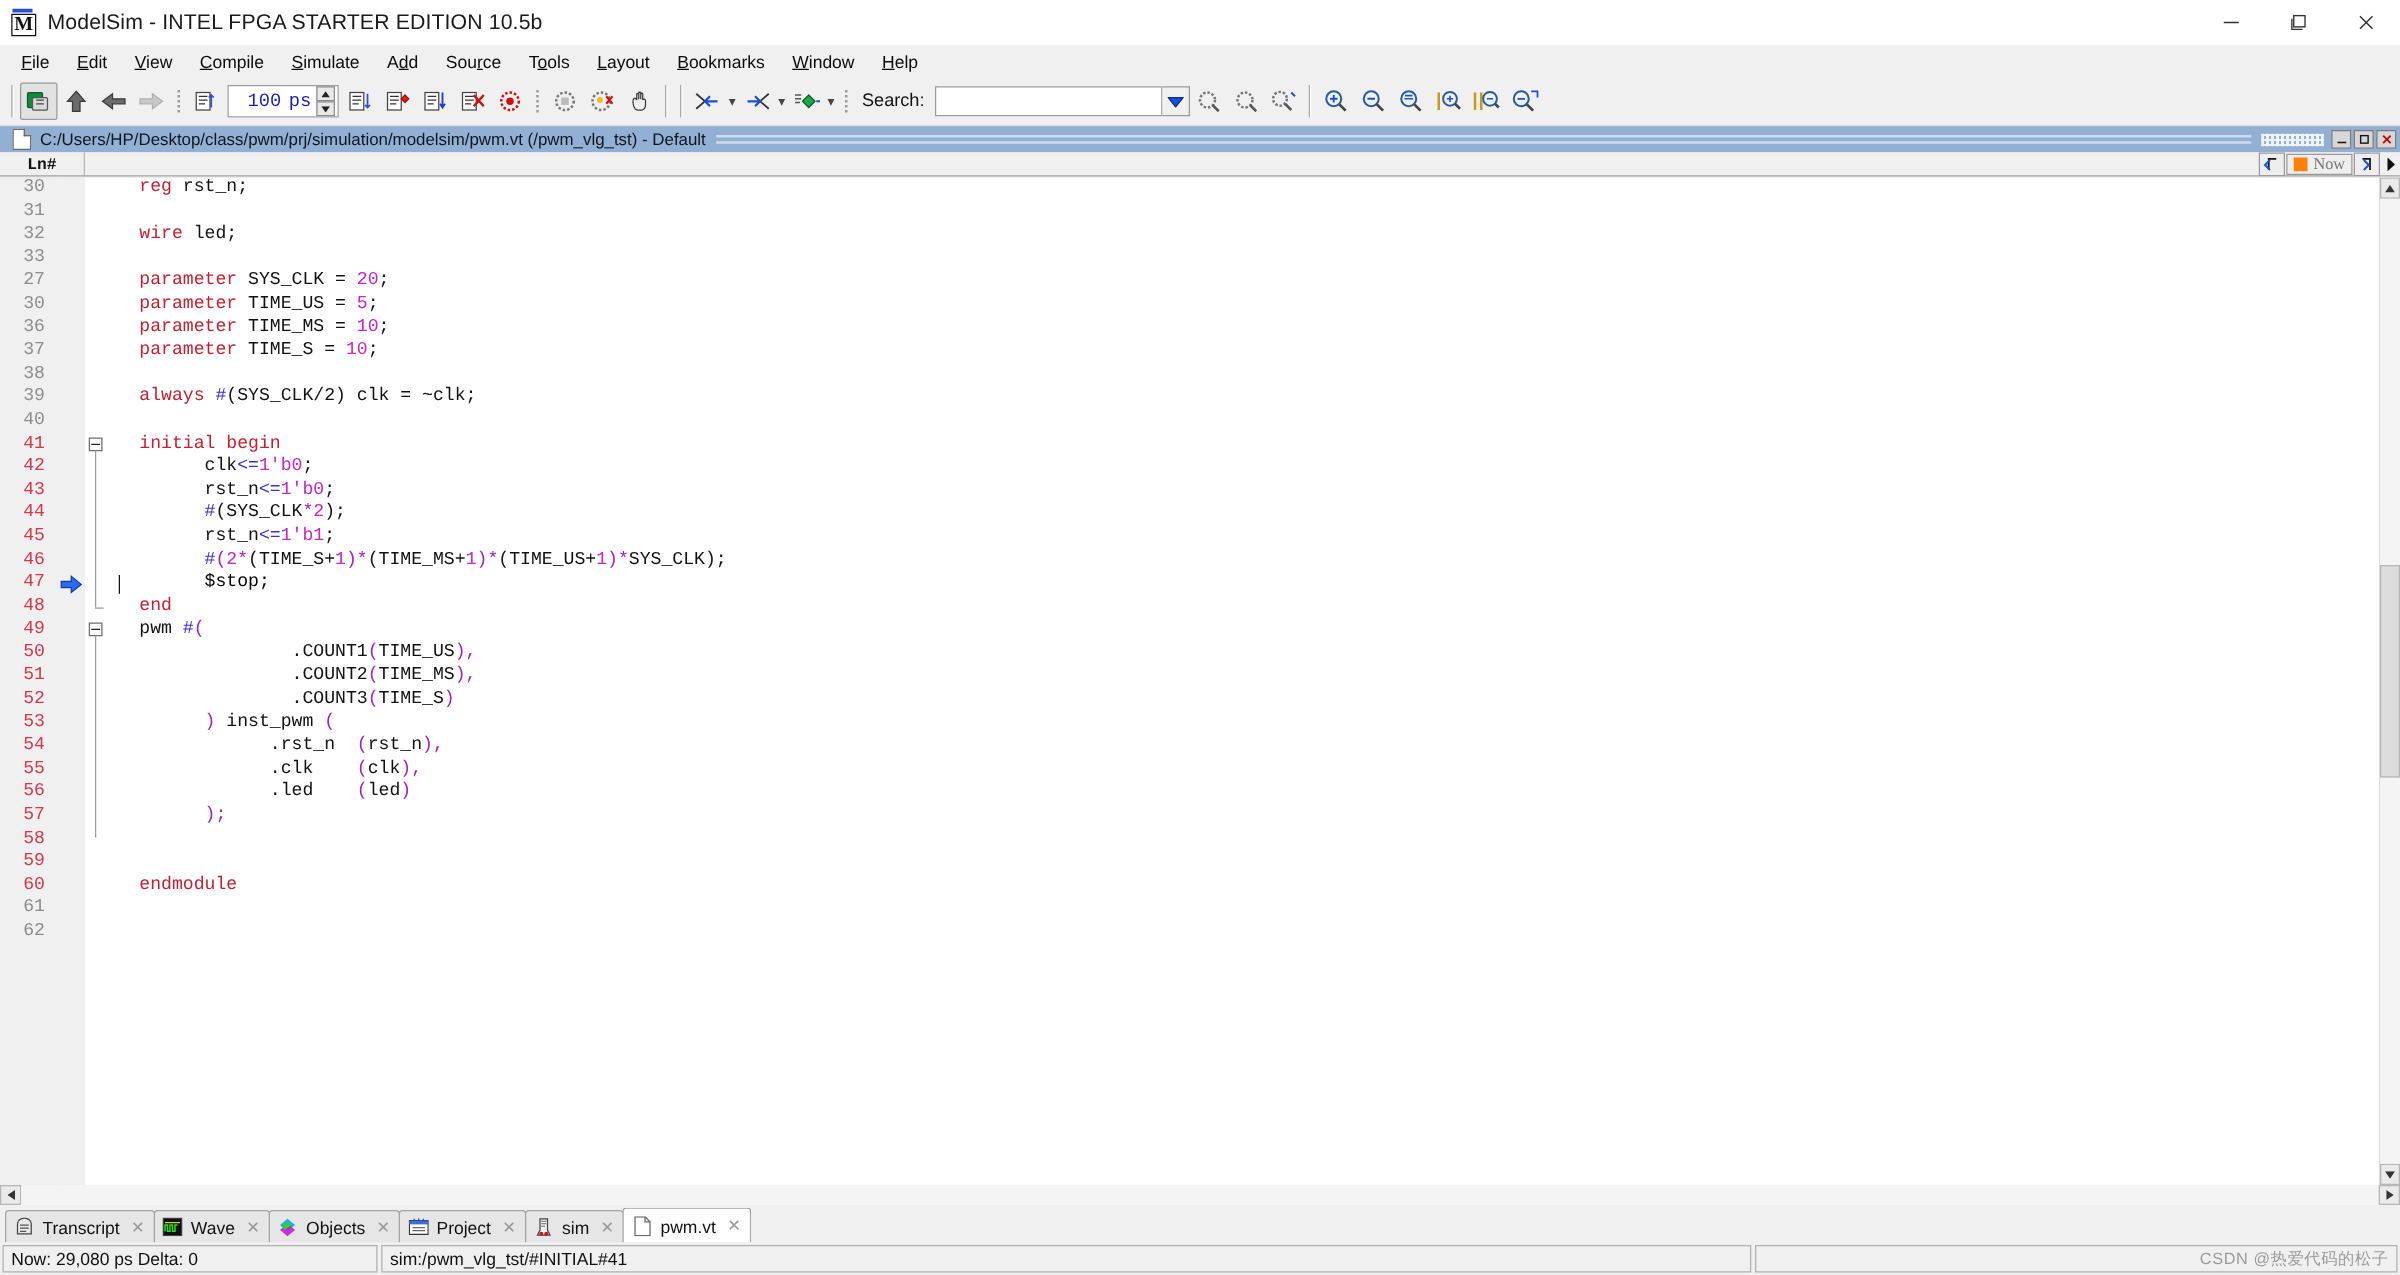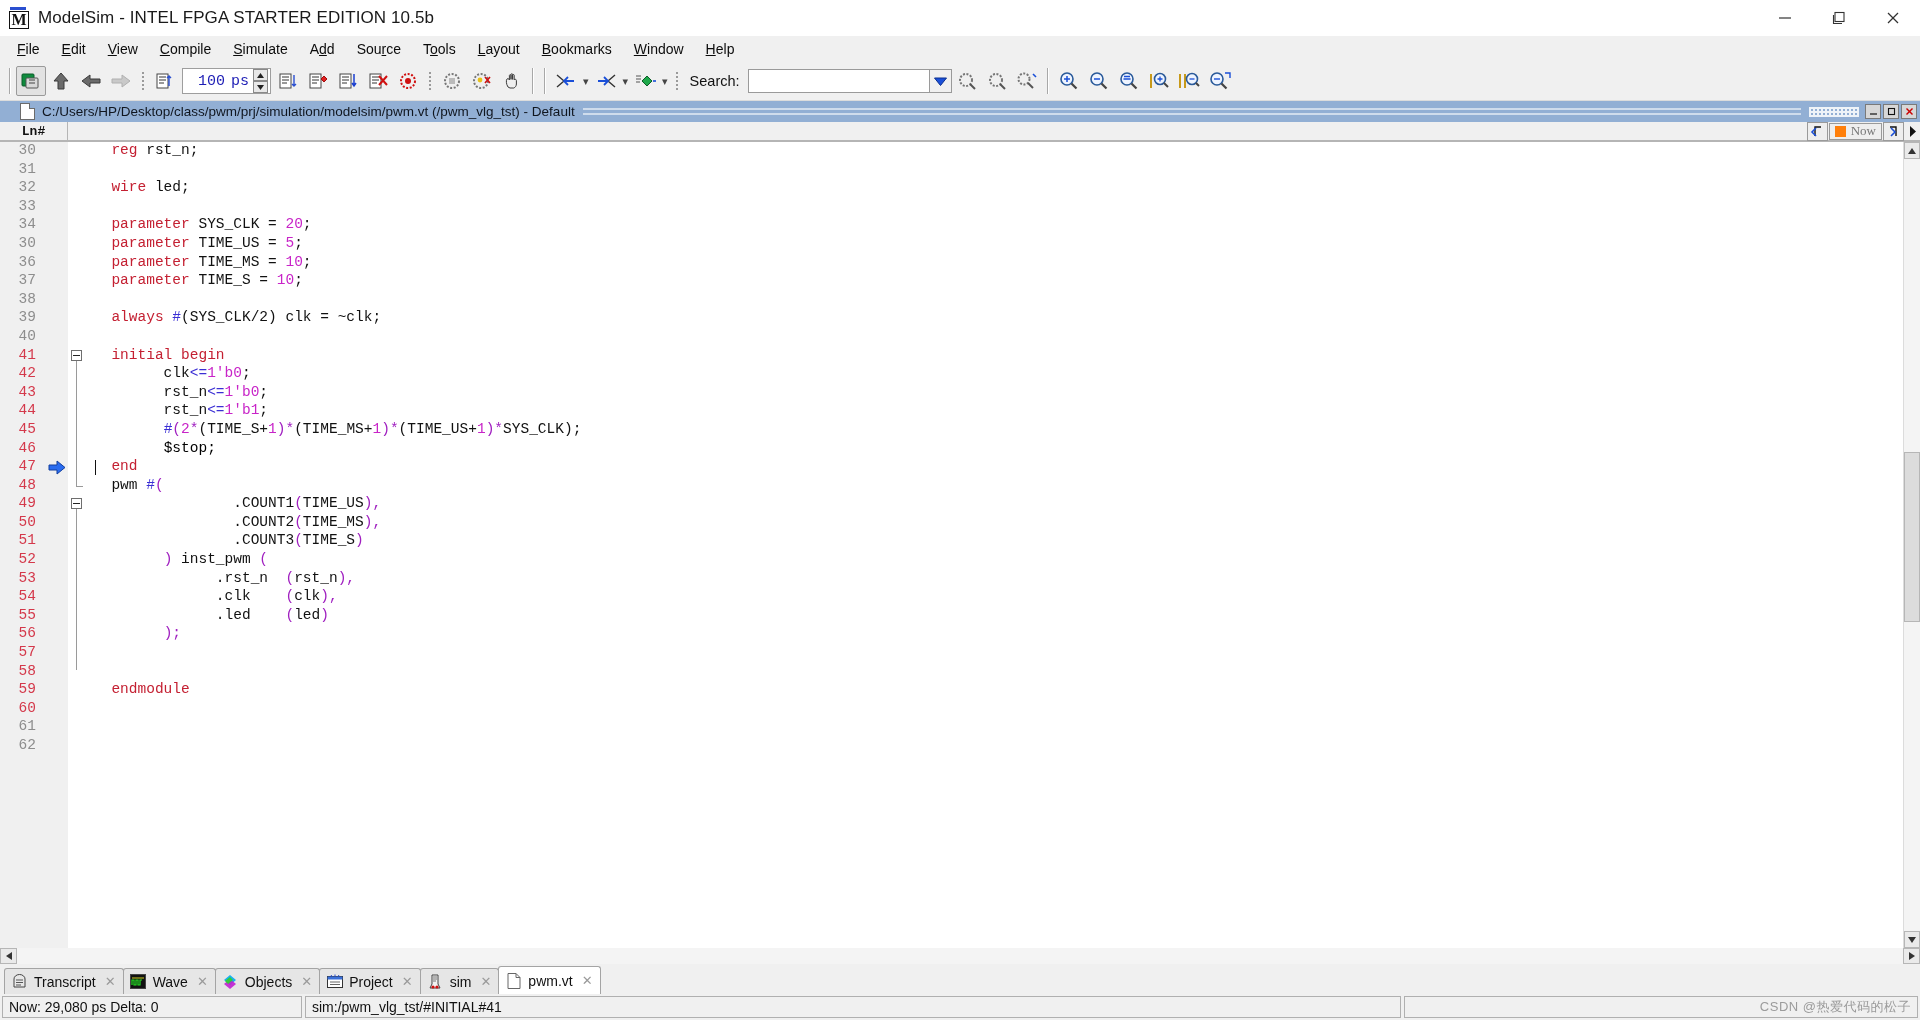--- a/index.html
+++ b/index.html
@@ -75,21 +75,21 @@
     font-family: "Liberation Sans", sans-serif;
   }
   .search-drop {
     width: 22px; height: 24px; border: 1px solid #9a9a9a; border-left: none; background: #f0f0f0;
     display: flex; align-items: center; justify-content: center;
   }
 
   
   .docbar {
     flex: 0 0 22px; height: 22px; background: #92afd4; display: flex; align-items: center;
-    padding-left: 20px; border-top: 1px solid #dcdcdc;
+    padding-left: 10px; border-top: 1px solid #dcdcdc;
   }
   .doc-pageicon {
     width: 15px; height: 17px; background: #ffffff; border: 1px solid #6b6b6b;
     margin-right: 7px; position: relative; flex: 0 0 15px;
   }
   .doc-pageicon::after {
     content:""; position:absolute; right:-1px; top:-1px; width:5px; height:5px;
     background:#92afd4; border-left:1px solid #6b6b6b; border-bottom:1px solid #6b6b6b;
   }
   .doc-title { font-size: 13.5px; color: #10161f; white-space: nowrap; }
@@ -523,21 +523,21 @@
       </div>
     </div>
   </div>
 
   <div class="editor-wrap">
     <div class="gutter-nums" id="gutter-nums">
         <div class="line">30</div>
         <div class="line">31</div>
         <div class="line">32</div>
         <div class="line">33</div>
-        <div class="line">34</div>
+        <div class="line">27</div>
         <div class="line">30</div>
         <div class="line">36</div>
         <div class="line">37</div>
         <div class="line">38</div>
         <div class="line">39</div>
         <div class="line">40</div>
         <div class="line exec">41</div>
         <div class="line exec">42</div>
         <div class="line exec">43</div>
         <div class="line exec">44</div>
@@ -584,20 +584,21 @@
         <div class="line"><span class="id">  </span><span class="kw">parameter</span><span class="id"> SYS_CLK = </span><span class="num">20</span><span class="id">;</span></div>
         <div class="line"><span class="id">  </span><span class="kw">parameter</span><span class="id"> TIME_US = </span><span class="num">5</span><span class="id">;</span></div>
         <div class="line"><span class="id">  </span><span class="kw">parameter</span><span class="id"> TIME_MS = </span><span class="num">10</span><span class="id">;</span></div>
         <div class="line"><span class="id">  </span><span class="kw">parameter</span><span class="id"> TIME_S = </span><span class="num">10</span><span class="id">;</span></div>
         <div class="line">&nbsp;</div>
         <div class="line"><span class="id">  </span><span class="kw">always</span><span class="id"> </span><span class="op">#</span><span class="id">(SYS_CLK/2)</span><span class="id"> clk = ~clk;</span></div>
         <div class="line">&nbsp;</div>
         <div class="line"><span class="id">  </span><span class="kw">initial</span><span class="id"> </span><span class="kw">begin</span></div>
         <div class="line"><span class="id">        clk</span><span class="op">&lt;=</span><span class="num">1</span><span class="num">'b0</span><span class="id">;</span></div>
         <div class="line"><span class="id">        rst_n</span><span class="op">&lt;=</span><span class="num">1</span><span class="num">'b0</span><span class="id">;</span></div>
+        <div class="line"><span class="id">        </span><span class="op">#</span><span class="id">(SYS_CLK</span><span class="pnc">*</span><span class="num">2</span><span class="id">)</span><span class="id">;</span></div>
         <div class="line"><span class="id">        rst_n</span><span class="op">&lt;=</span><span class="num">1</span><span class="num">'b1</span><span class="id">;</span></div>
         <div class="line"><span class="id">        </span><span class="op">#</span><span class="pnc">(</span><span class="num">2</span><span class="pnc">*</span><span class="id">(TIME_S+</span><span class="num">1</span><span class="pnc">)</span><span class="pnc">*</span><span class="id">(TIME_MS+</span><span class="num">1</span><span class="pnc">)</span><span class="pnc">*</span><span class="id">(TIME_US+</span><span class="num">1</span><span class="pnc">)</span><span class="pnc">*</span><span class="id">SYS_CLK);</span></div>
         <div class="line"><span class="id">        </span><span class="sys">$stop</span><span class="sys">;</span></div>
         <div class="line"><span class="id">  </span><span class="kw">end</span></div>
         <div class="line"><span class="id">  pwm </span><span class="op">#</span><span class="pnc">(</span></div>
         <div class="line"><span class="id">                .COUNT1</span><span class="pnc">(</span><span class="id">TIME_US</span><span class="pnc">),</span></div>
         <div class="line"><span class="id">                .COUNT2</span><span class="pnc">(</span><span class="id">TIME_MS</span><span class="pnc">),</span></div>
         <div class="line"><span class="id">                .COUNT3</span><span class="pnc">(</span><span class="id">TIME_S</span><span class="pnc">)</span></div>
         <div class="line"><span class="id">        </span><span class="pnc">)</span><span class="id"> inst_pwm </span><span class="pnc">(</span></div>
         <div class="line"><span class="id">              .rst_n  </span><span class="pnc">(</span><span class="id">rst_n</span><span class="pnc">),</span></div>

